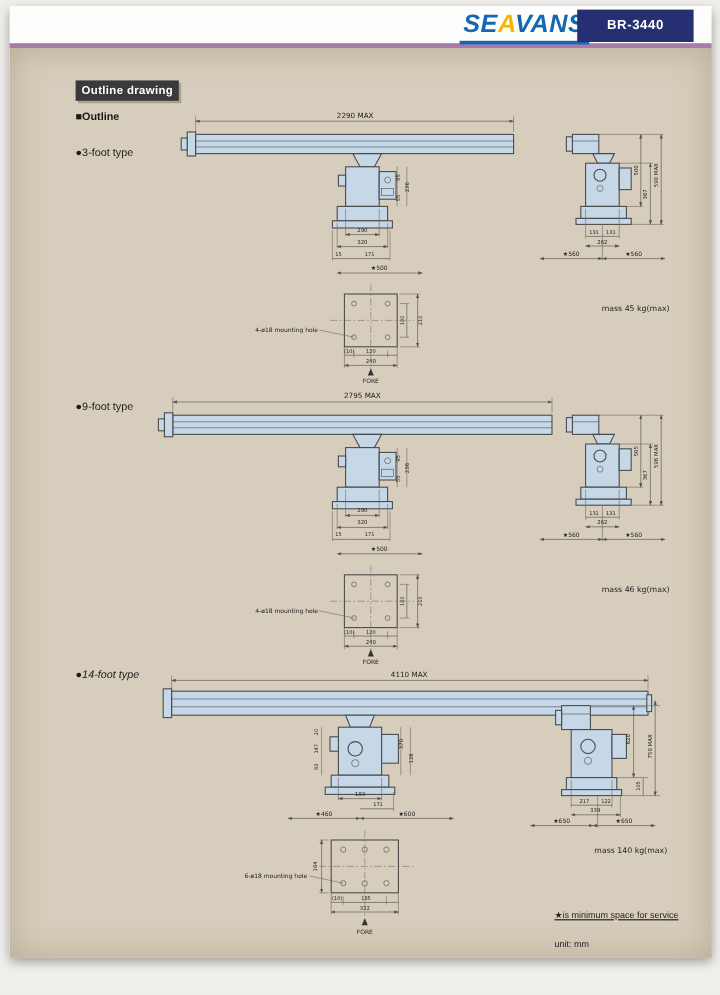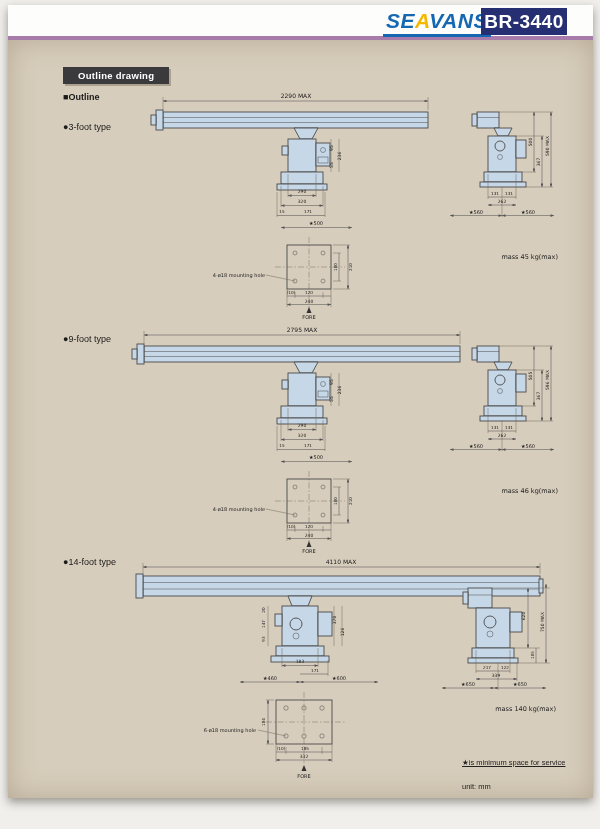--- a/index.html
+++ b/index.html
@@ -6,29 +6,29 @@
   .viewport{position:relative;width:600px;height:829px;background:#f0efec;overflow:hidden;
             font-family:"Liberation Sans",sans-serif;}
   .sheet{position:absolute;left:8px;top:5px;width:585px;height:793px;background:#fdfdfb;
          box-shadow:0 4px 9px rgba(45,38,25,.45);}
   .stripe{position:absolute;left:8px;top:36px;width:585px;height:4px;background:#a77cab;}
   .content-bg{position:absolute;left:8px;top:40px;width:585px;height:758px;background:#d7cdbc;
               box-shadow:inset 0 0 28px rgba(110,90,60,.30);}
   .brand{position:absolute;left:383px;top:9px;font-style:italic;font-weight:bold;font-size:21px;
          letter-spacing:.5px;color:#1467b3;border-bottom:3px solid #1467b3;padding:0 3px 1px 3px;}
   .brand .a{color:#f4b800;}
-  .model{position:absolute;left:481px;top:8px;width:86px;height:27px;line-height:27px;
-         background:#252f72;color:#ffffff;font-weight:bold;font-size:19px;text-align:center;
+  .model{position:absolute;left:481px;top:8px;width:97px;height:27px;line-height:27px;
+         background:#252f72;color:#ffffff;font-weight:bold;font-size:11px;text-align:center;
          letter-spacing:.5px;}
   .section-title{position:absolute;left:63px;top:67px;background:#3a3a3c;color:#fff;
-                 font-size:9.5px;font-weight:bold;padding:3px 15px;letter-spacing:.3px;
+                 font-size:9.5px;font-weight:bold;padding:3px 5px;letter-spacing:.3px;
                  box-shadow:2px 2px 0 rgba(90,80,60,.35);}
   .antenna-label{position:absolute;left:63px;top:92px;font-size:9px;font-weight:bold;color:#1a1a1a;}
   .type-label{position:absolute;left:63px;font-size:9px;color:#1a1a1a;z-index:5;}
-  .tl-7{top:122px;} .tl-9{top:334px;} .tl-14{top:557px;}
+  .tl-7{top:122px;} .tl-9{top:334px;} .tl-14{top:557px;font-style:italic;}
   .footer-note{position:absolute;left:462px;font-size:7.5px;color:#222;}
   .fn-unit{top:782px;} .fn-svc{top:758px;text-decoration:underline;}
   svg{position:absolute;left:0;overflow:visible;}
   .svg7{top:86px;} .svg9{top:320px;} .svg14{top:554px;}
   svg text{font-family:"DejaVu Sans",sans-serif;fill:#222;}
   .fil{fill:#c6d7e7;stroke:#4a4a4a;stroke-width:.9;}
   .ln{fill:none;stroke:#4a4a4a;stroke-width:.9;}
   .ln2{fill:none;stroke:#4a4a4a;stroke-width:.5;}
   .tn{fill:none;stroke:#6f685c;stroke-width:.5;}
   .dm{fill:none;stroke:#555;stroke-width:.55;}

